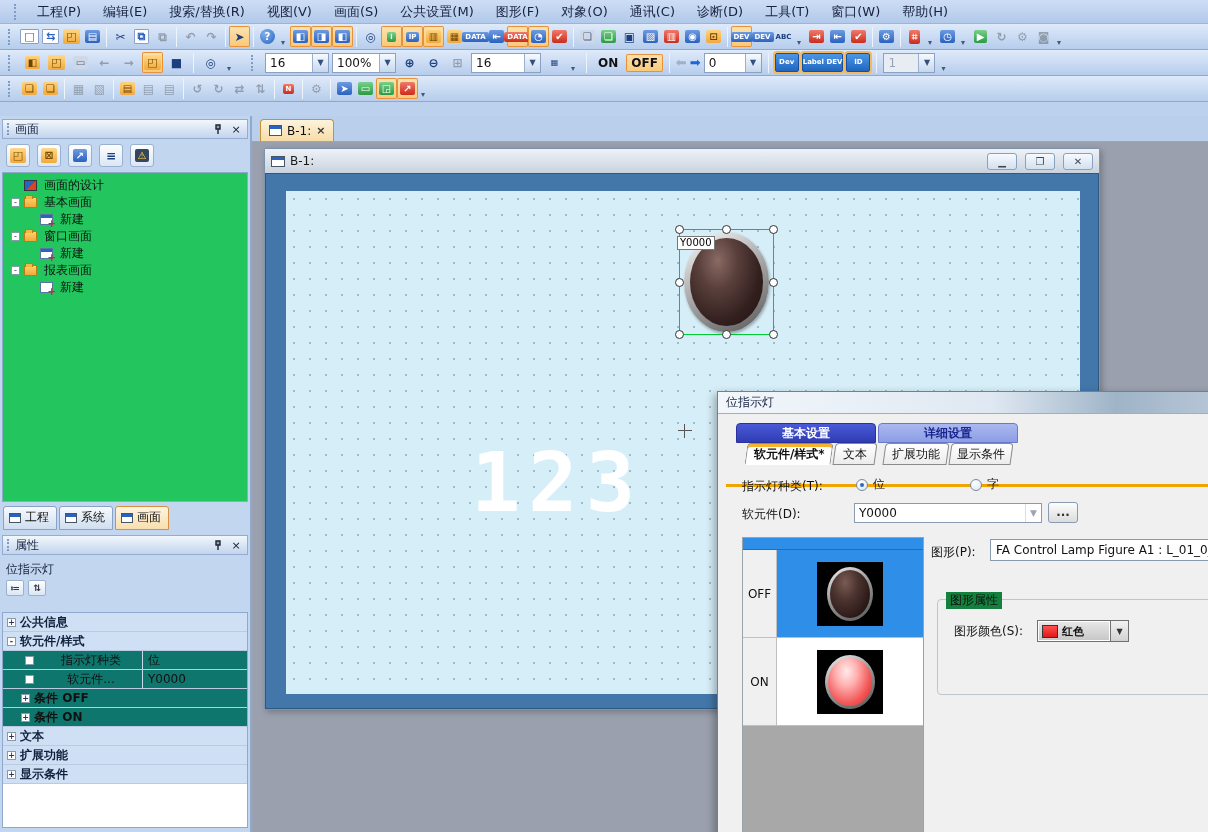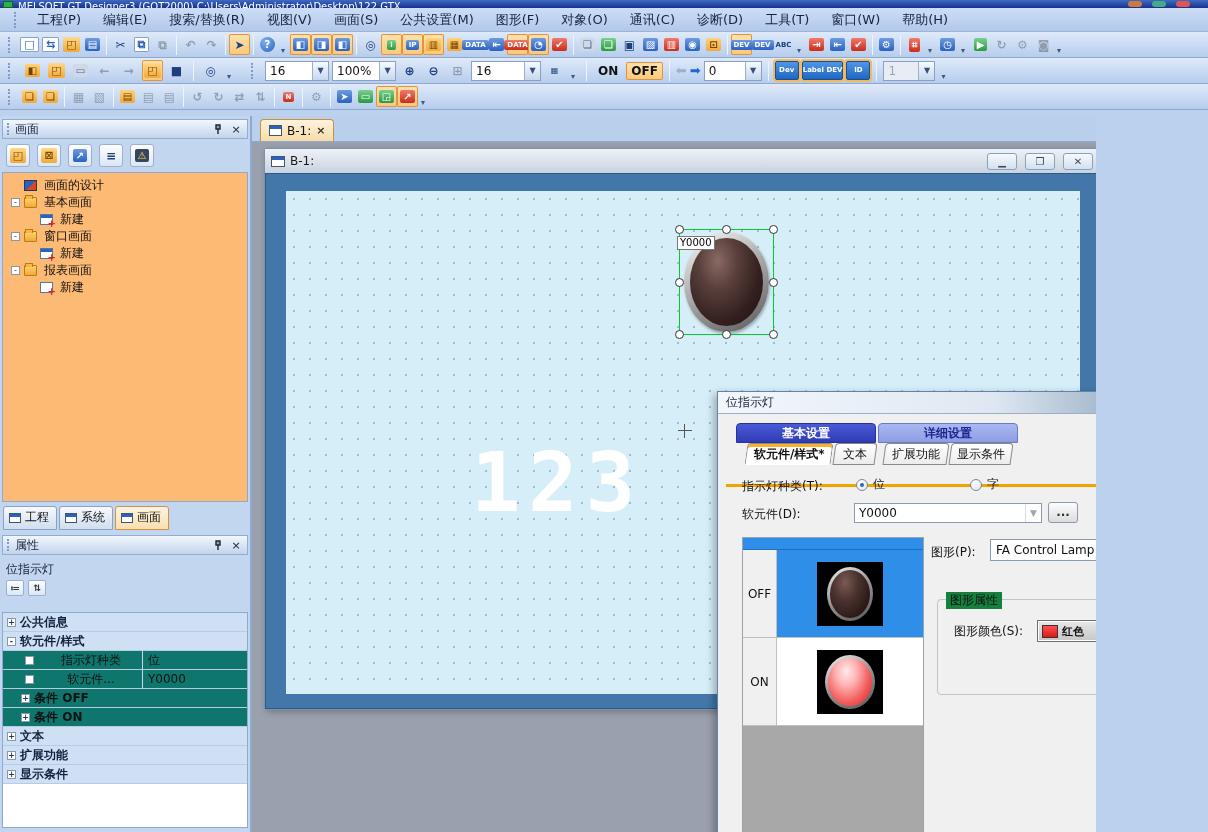--- a/index.html
+++ b/index.html
@@ -39,29 +39,29 @@
   .combo.dis { background:#e8edf4; color:#97a4b8; }
   .onoff { font-weight:bold; font-size:12px; padding:2px 5px; border-radius:2px; color:#111; }
   .onoff.hl { background:linear-gradient(180deg,#fde3b0,#f9c878); box-shadow:inset 0 0 0 1px #e8913c; }
   .devb { min-width:24px; height:19px; background:linear-gradient(180deg,#4e97e6,#1f66c0); color:#fff; font-size:7px; font-weight:bold; border:1px solid #174f9a; border-radius:2px; display:flex; align-items:center; justify-content:center; text-align:center; line-height:7px; }
   .devb.hl { box-shadow:0 0 0 2px #f5b95c; }
   .arrbtn { font-size:13px; }
   .arrbtn.blue { color:#1f66d6; }
   .arrbtn.gray { color:#9eb0c8; }
 
   
-  .main { position:absolute; top:116px; left:0; width:1096px; height:716px; display:flex; }
+  .main { position:absolute; top:116px; left:0; width:1208px; height:716px; display:flex; }
   .lpanel { width:252px; background:#c3d6f0; border-right:2px solid #8fa9ce; position:relative; }
   .phead { height:20px; display:flex; align-items:center; gap:4px; background:linear-gradient(180deg,#f2f7fd,#c2d4ec); border:1px solid #94acd0; margin:3px 2px 0 2px; padding:0 4px; font-size:12px; color:#16233f; }
   .phead .grip2 { width:4px; height:12px; border-left:2px dotted #7e9cc6; }
   .phead .sp { flex:1; }
   .phead .hbtn { width:14px; height:14px; display:flex; align-items:center; justify-content:center; color:#223; font-size:11px; }
   .ptool { display:flex; gap:7px; padding:5px 6px; }
   .ptool .tbtn { width:24px; height:23px; border:1px solid #9ab0d0; border-radius:3px; background:linear-gradient(180deg,#fdfefe,#dbe7f5); }
-  .treebox { background:#fdba74; border:1px solid #8fa9ce; margin:0 2px; height:330px; overflow:hidden; padding-top:4px; }
+  .treebox { background:#22c55e; border:1px solid #8fa9ce; margin:0 2px; height:330px; overflow:hidden; padding-top:4px; }
   .trow { display:flex; align-items:center; height:17px; gap:4px; font-size:12px; }
   .trow.ind0 { padding-left:8px; } .trow.ind1 { padding-left:24px; }
   .exp { flex:none; width:9px; height:9px; border:1px solid #8899aa; background:#fff; font-size:8px; line-height:7px; text-align:center; color:#335; }
   .trow.noexp .exp { visibility:hidden; }
   .ti { flex:none; width:13px; height:11px; position:relative; }
   .ic-design .ti { background:linear-gradient(135deg,#2b62c0 0 50%,#d84820 50% 100%); border:1px solid #334; }
   .ic-folder .ti { background:linear-gradient(180deg,#ffd36e,#f0aузж93a); }
   .ic-folder .ti { background:linear-gradient(180deg,#ffd36e,#f0a93a); border:1px solid #b97c12; border-radius:1px; }
   .ic-folder .ti::before { content:""; position:absolute; left:0; top:-3px; width:6px; height:3px; background:#f5b845; border:1px solid #b97c12; border-bottom:none; }
   .ic-page-plus .ti, .ic-screen .ti, .ic-win-plus .ti, .ic-rep-set .ti, .ic-rep-plus .ti { background:#fff; border:1px solid #5577a0; }
@@ -154,29 +154,20 @@
   .colorbtn { display:flex; align-items:center; gap:4px; margin-left:14px; width:74px; height:22px; border:1px solid #707070; background:linear-gradient(180deg,#e8e8e8,#c6c6c6); padding:0 4px; box-shadow:inset 0 0 0 1px #fff; }
   .colorbtn .sw { width:16px; height:13px; border:1px solid #333; }
   .colorbtn .cl { font-weight:bold; font-size:11px; }
   .colordrop { width:18px; height:22px; border:1px solid #707070; border-left:none; background:linear-gradient(180deg,#f2f2f2,#d2d2d2); display:flex; align-items:center; justify-content:center; font-size:8px; color:#333; }
 </style>
 </head>
 <body>
 
 <div class="app">
 
-  <div class="titlebar">
-    <span class="appico"></span>
-    <span>MELSOFT GT Designer3 (GOT2000) C:\Users\Administrator\Desktop\122.GTX</span>
-    <span class="tbl-dots">
-      <i style="background:#c74"></i>
-      <i style="background:#4a8"></i>
-      <i style="background:#d55"></i>
-    </span>
-  </div>
 
   <div class="menubar">
     <span class="grip"></span>
     <span class="mi"><span>工程(P)</span></span>
       <span class="mi"><span>编辑(E)</span></span>
       <span class="mi"><span>搜索/替换(R)</span></span>
       <span class="mi"><span>视图(V)</span></span>
       <span class="mi"><span>画面(S)</span></span>
       <span class="mi"><span>公共设置(M)</span></span>
       <span class="mi"><span>图形(F)</span></span>

